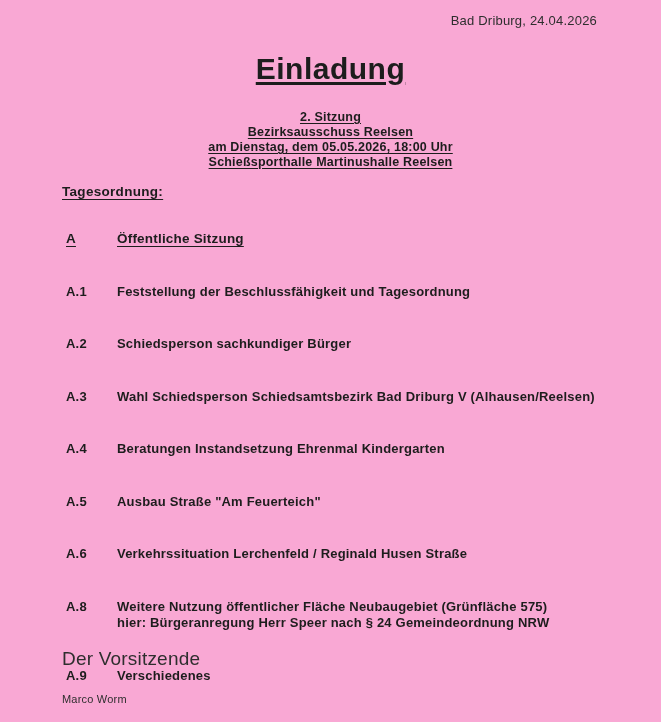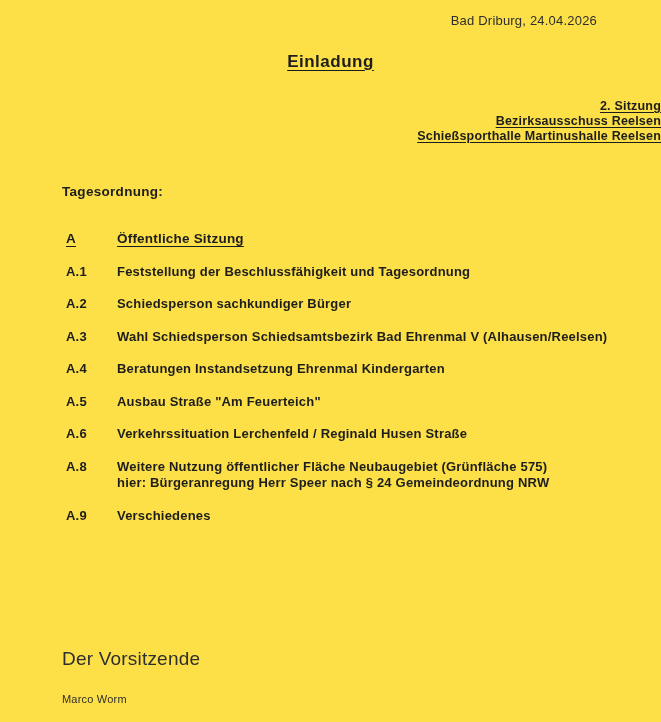--- a/index.html
+++ b/index.html
@@ -1,81 +1,82 @@
 <!DOCTYPE html>
 <html><head>
 <meta charset="utf-8">
 <style>
   * { margin: 0; padding: 0; box-sizing: border-box; }
   html, body { background: #ffffff; }
   .page {
     position: relative;
     width: 661px;
     height: 722px;
-    background: #fde047;
+    background: #f9a8d4;
     font-family: "Liberation Sans", "DejaVu Sans", sans-serif;
     color: #1d1d1d;
     overflow: hidden;
   }
   .dateline {
     position: absolute;
     top: 13px;
     right: 64px;
     font-size: 13px;
     font-weight: 400;
     color: #2e2e2e;
     letter-spacing: 0.2px;
   }
   .title {
     position: absolute;
     top: 52px;
     left: 0;
     width: 100%;
     text-align: center;
-    font-size: 17px;
+    font-size: 30px;
     font-weight: 800;
     letter-spacing: 0.5px;
     text-decoration: underline;
     text-underline-offset: 3px;
   }
   .meeting {
     position: absolute;
-    top: 99px;
+    top: 110px;
     left: 0;
     width: 100%;
-    text-align: right;
+    text-align: center;
     font-size: 12.5px;
     font-weight: 700;
     line-height: 15px;
     letter-spacing: 0.2px;
   }
   .meeting .mline { text-decoration: underline; text-underline-offset: 2px; }
   .agenda-heading {
     position: absolute;
     top: 184px;
     left: 62px;
     font-size: 13.5px;
     font-weight: 800;
+    text-decoration: underline;
     text-underline-offset: 3px;
     letter-spacing: 0.3px;
   }
   .agenda {
     position: absolute;
     top: 231px;
     left: 66px;
     width: 560px;
   }
   .row {
     display: flex;
     align-items: flex-start;
     font-size: 13px;
     font-weight: 700;
     line-height: 16.5px;
     letter-spacing: 0.2px;
-    margin-top: 16px;
+    margin-top: 36px;
   }
   .row:first-child { margin-top: 0; }
   .row.section { margin-bottom: 12px; }
   .row .label { width: 51px; flex: 0 0 51px; }
   .row .text { flex: 1; white-space: pre-line; }
   .row.section .label,
   .row.section .text {
     font-weight: 800;
     font-size: 13.5px;
     text-decoration: underline;
@@ -105,41 +106,42 @@
 
 <div class="page">
 
   <div class="dateline">Bad Driburg, 24.04.2026</div>
 
   <div class="title">Einladung</div>
 
   <div class="meeting">
     <div class="mline">2. Sitzung</div>
     <div class="mline">Bezirksausschuss Reelsen</div>
+    <div class="mline">am Dienstag, dem 05.05.2026, 18:00 Uhr</div>
     <div class="mline">Schießsporthalle Martinushalle Reelsen</div>
   </div>
 
   <div class="agenda-heading">Tagesordnung:</div>
 
   <div class="agenda">
     <div class="row section">
       <div class="label">A</div>
       <div class="text">Öffentliche Sitzung</div>
     </div>
     <div class="row">
       <div class="label">A.1</div>
       <div class="text">Feststellung der Beschlussfähigkeit und Tagesordnung</div>
     </div>
     <div class="row">
       <div class="label">A.2</div>
       <div class="text">Schiedsperson sachkundiger Bürger</div>
     </div>
     <div class="row">
       <div class="label">A.3</div>
-      <div class="text">Wahl Schiedsperson Schiedsamtsbezirk Bad Ehrenmal V (Alhausen/Reelsen)</div>
+      <div class="text">Wahl Schiedsperson Schiedsamtsbezirk Bad Driburg V (Alhausen/Reelsen)</div>
     </div>
     <div class="row">
       <div class="label">A.4</div>
       <div class="text">Beratungen Instandsetzung Ehrenmal Kindergarten</div>
     </div>
     <div class="row">
       <div class="label">A.5</div>
       <div class="text">Ausbau Straße "Am Feuerteich"</div>
     </div>
     <div class="row">

